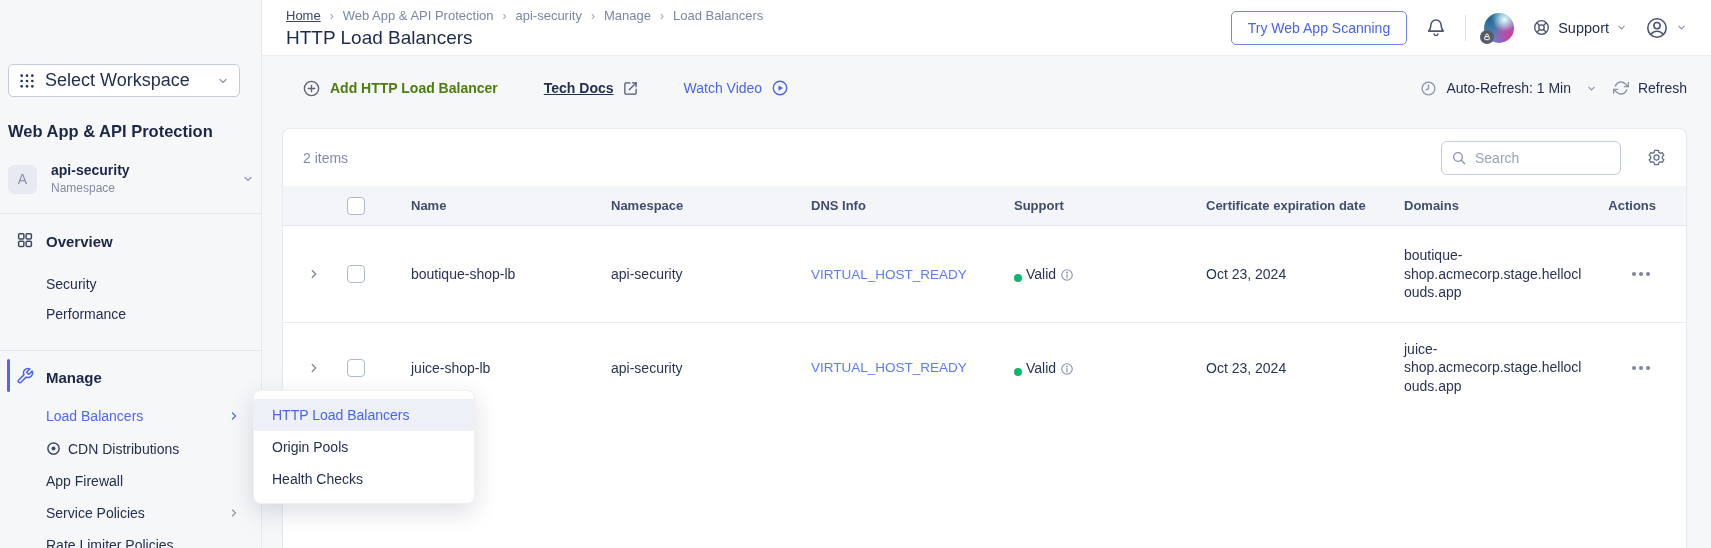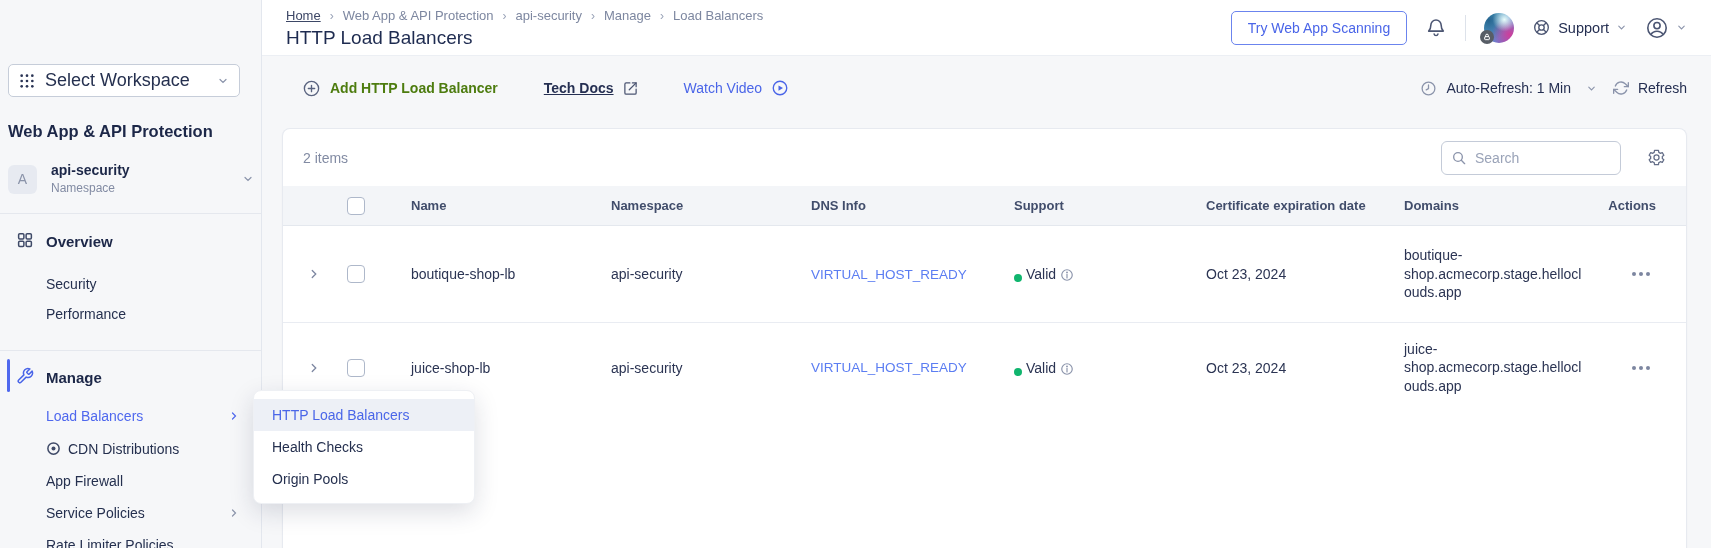--- a/index.html
+++ b/index.html
@@ -439,17 +439,17 @@
               <i></i>
               <i></i>
             </span>
         </span>
       </div>
     </div>
   </div>
 
   <div class="flyout">
     <div class="flyout-item active">HTTP Load Balancers</div>
+    <div class="flyout-item">Origin Pools</div>
     <div class="flyout-item">Health Checks</div>
-    <div class="flyout-item">Origin Pools</div>
   </div>
 
 </div>
 
 </body></html>

